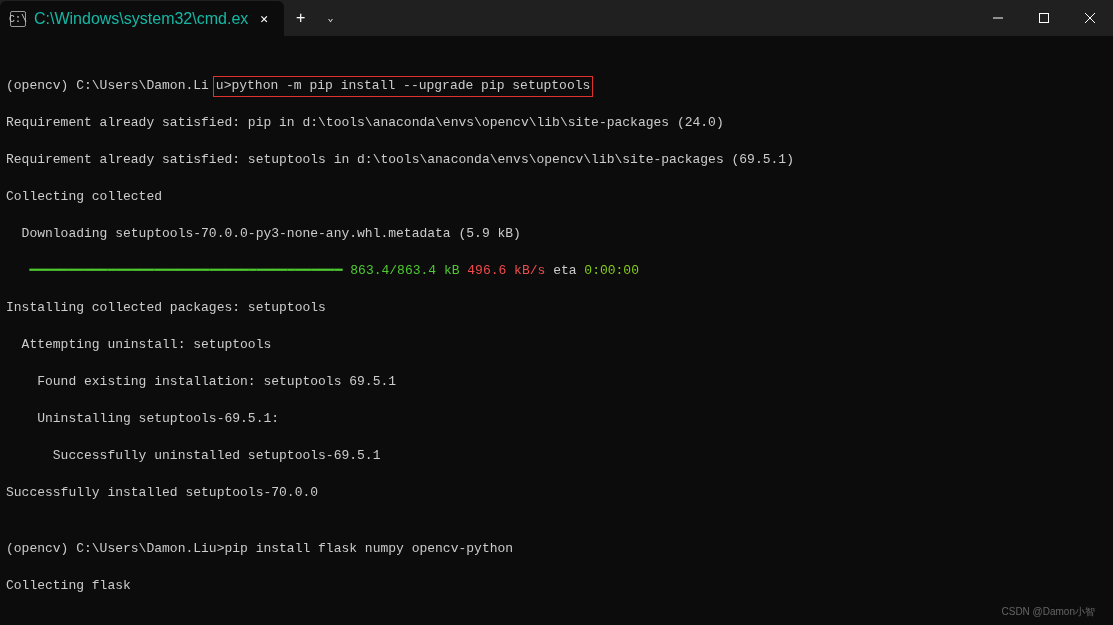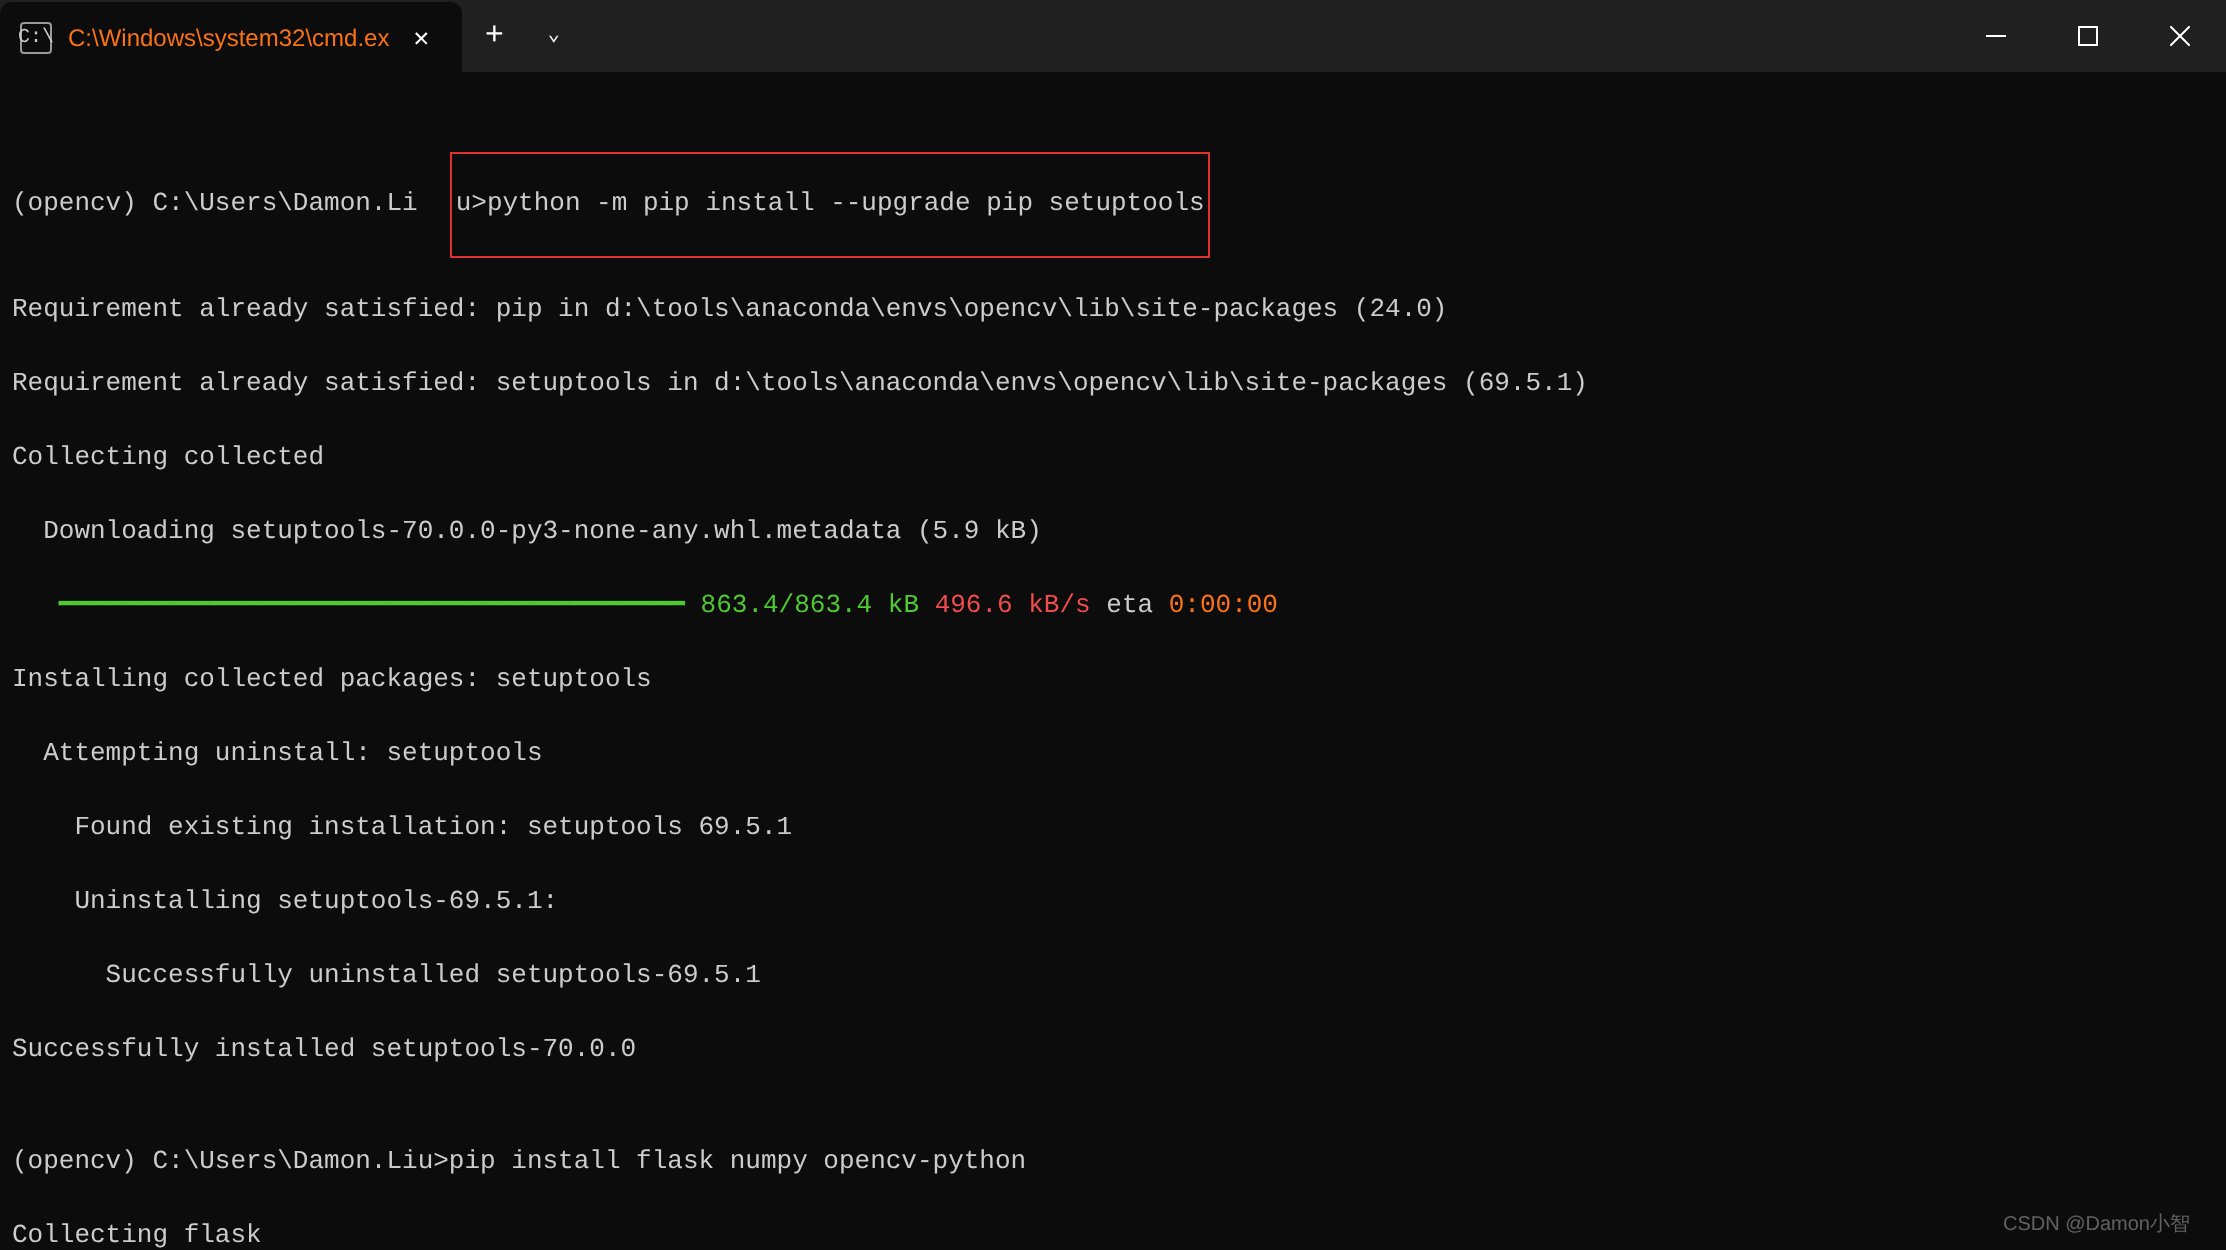--- a/index.html
+++ b/index.html
@@ -37,22 +37,22 @@
       height: 16px;
       display: flex;
       align-items: center;
       justify-content: center;
       color: #ccc;
       font-size: 10px;
       border: 1px solid #999;
       border-radius: 2px;
     }
     .tab-title {
-      color: #f97316;
-      font-size: 12px;
+      color: #14b8a6;
+      font-size: 16px;
       font-family: 'Segoe UI', sans-serif;
       flex: 1;
       white-space: nowrap;
       overflow: hidden;
     }
     .tab-close {
       color: #fff;
       font-size: 13px;
       padding: 2px 4px;
     }
@@ -79,29 +79,29 @@
     .terminal {
       padding: 4px 6px;
       line-height: 18.5px;
       white-space: pre;
       overflow: hidden;
     }
     .ln { display: block; }
     .highlight-box {
       border: 1.5px solid #e03030;
       display: inline-block;
-      padding: 16px 2px;
-      margin: -1px 16px;
+      padding: 0 2px;
+      margin: -1px 4px;
     }
     .progress-bar {
       color: #4ec932;
     }
     .green { color: #4ec932; }
     .red { color: #f14c4c; }
-    .cyan { color: #f97316; }
+    .cyan { color: #84cc16; }
     .watermark {
       position: absolute;
       right: 18px;
       bottom: 6px;
       color: rgba(255,255,255,0.35);
       font-family: Arial, sans-serif;
       font-size: 10px;
     }
   </style>
 </head>

